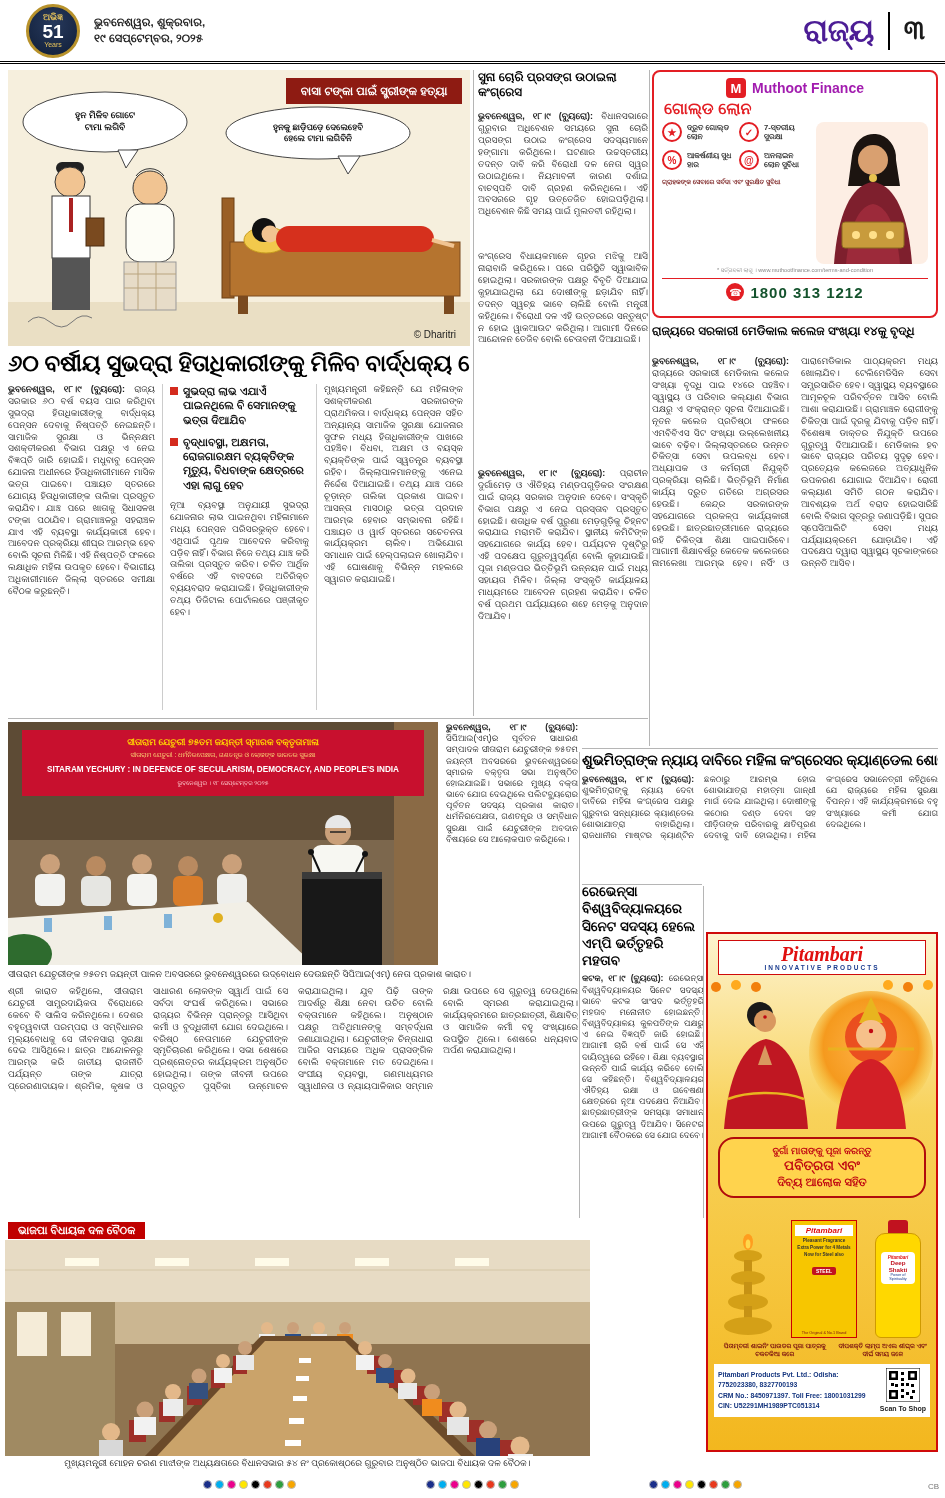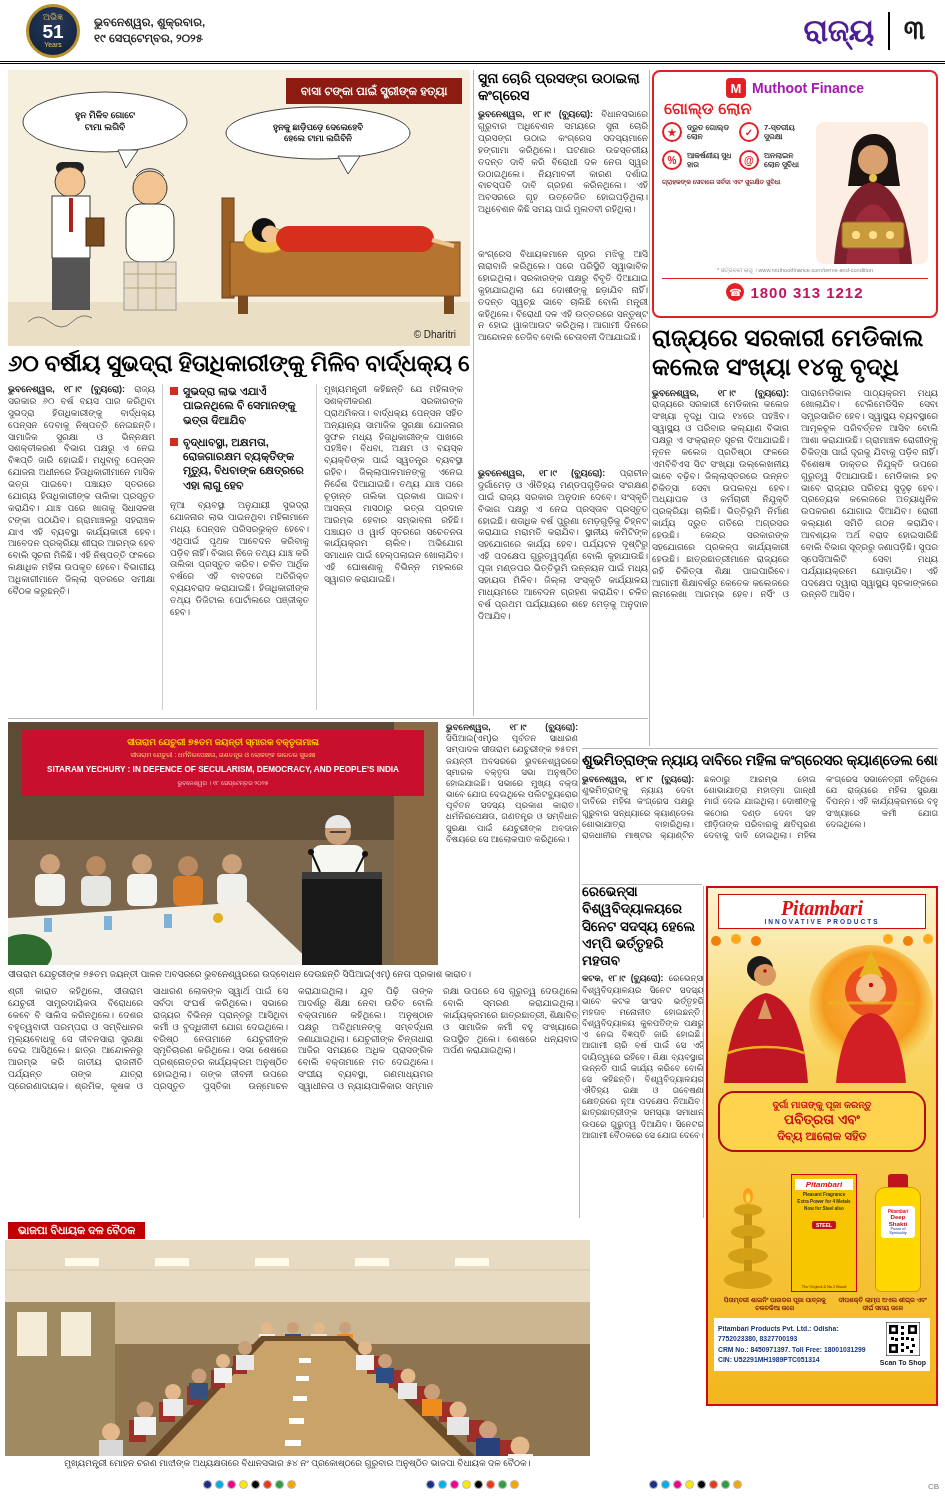--- a/index.html
+++ b/index.html
@@ -6,61 +6,61 @@
   html,body{background:#fff}
   .page{position:relative;width:945px;height:1498px;background:#fff;overflow:hidden;
         font-family:"Liberation Sans",sans-serif;color:#1a1a1a}
   svg{font-family:"Liberation Sans",sans-serif}
   .abs{position:absolute}
 
   
   .masthead{left:0;top:0;width:945px;height:64px;display:flex;align-items:center;border-bottom:3px double #000}
   .logo{width:54px;height:54px;border-radius:50%;background:radial-gradient(circle at 50% 35%,#27395c,#101e38);
         border:3px solid #b8922b;margin-left:26px;display:flex;flex-direction:column;align-items:center;justify-content:center;line-height:1}
-  .logo .l1{color:#e7c35a;font-size:9px;font-weight:normal}
+  .logo .l1{color:#e7c35a;font-size:9px;font-weight:bold}
   .logo .l2{color:#fff;font-size:19px;font-weight:bold}
   .logo .l3{color:#e7c35a;font-size:7px}
   .mh-date{margin-left:14px;font-size:11.5px;font-weight:bold;color:#222;line-height:1.35}
   .mh-right{margin-left:auto;margin-right:20px;display:flex;align-items:center}
   .mh-section{font-size:31px;font-weight:bold;color:#4c1d95;letter-spacing:-0.5px}
   .mh-vbar{width:2px;height:38px;background:#000;margin:0 14px}
   .mh-page{font-size:27px;font-weight:bold}
 
   
   .bt{font-size:9px;line-height:1.32;text-align:justify;overflow:hidden;color:#222}
   .bt-s{font-size:8.6px;line-height:1.3;text-align:justify;overflow:hidden;color:#222}
   .dl{font-weight:bold}
   .hl{font-weight:bold;color:#000}
   .vrule{width:1px;background:#b5b5b5}
   .hrule{height:1px;background:#b5b5b5}
 
   .suna{left:478px;top:70px;width:170px;height:394px;overflow:hidden}
-  .suna .hl{font-size:14px;line-height:1.22;margin-bottom:5px}
+  .suna .hl{font-size:12px;line-height:1.22;margin-bottom:12px}
   .qbox{border:1.5px solid #8e8e8e;margin:5px 1px;padding:7px 3px;text-align:center;line-height:1.3}
   .qbox .q1{display:block;color:#8e1b12;font-weight:bold;font-size:11.5px}
   .qbox .q2{display:block;color:#16408a;font-weight:bold;font-size:11.5px}
 
   .muthoot{left:652px;top:70px;width:286px;height:248px;border:2px solid #e31e24;border-radius:8px;background:#fff;padding:6px 8px;overflow:hidden}
   .mu-logo-row{display:flex;align-items:center;justify-content:center;gap:6px}
   .mu-m{width:20px;height:20px;background:#e31e24;color:#fff;font-we;font-weight:bold;font-size:13px;display:flex;align-items:center;justify-content:center;border-radius:4px}
   .mu-brand{font-size:14px;font-weight:bold;color:#a21caf}
   .mu-product{color:#e31e24;font-weight:bold;font-size:16px;margin:2px 0 4px 2px}
   .mu-row{display:flex;gap:6px}
   .mu-feats{flex:1;display:grid;grid-template-columns:1fr 1fr;gap:8px 6px;align-content:start}
   .feat{display:flex;align-items:center;gap:5px}
   .feat .fi{flex:0 0 20px;width:20px;height:20px;border:2px solid #e31e24;color:#e31e24;border-radius:50%;
             display:flex;align-items:center;justify-content:center;font-size:10px;font-weight:bold}
   .feat .fl{font-size:7.6px;font-weight:bold;color:#333;line-height:1.25}
   .mu-fine{font-size:5.6px;color:#888;text-align:center;margin-top:3px}
   .mu-phone{display:flex;align-items:center;justify-content:center;gap:6px;border-top:1.5px solid #e31e24;margin-top:4px;padding-top:4px}
   .mu-phone .pi{width:18px;height:18px;border-radius:50%;background:#e31e24;color:#fff;display:flex;align-items:center;justify-content:center;font-size:10px}
-  .mu-phone .pn{font-size:15px;font-weight:bold;color:#be185d;letter-spacing:1px}
+  .mu-phone .pn{font-size:15px;font-weight:bold;color:#14532d;letter-spacing:1px}
 
   .medical{left:652px;top:324px;width:286px;height:422px;overflow:hidden}
-  .medical .hl{font-size:24px;line-height:1.2;margin-bottom:6px}
+  .medical .hl{font-size:12px;line-height:1.2;margin-bottom:18px}
   .cols2{column-count:2;column-gap:12px;height:364px}
 
   .pension{left:8px;top:350px;width:462px;height:366px;overflow:hidden}
   .pension .hl{font-size:23px;white-space:nowrap;overflow:hidden;margin-bottom:7px;letter-spacing:-0.3px}
   .pen-row{display:flex;gap:0}
   .pen-col{width:154px;height:326px;overflow:hidden;padding:0 7px}
   .pen-col:first-child{padding-left:0}
   .pen-col + .pen-col{border-left:1px solid #ccc}
   .bullet{display:flex;gap:5px;margin-bottom:8px}
   .bullet .sq{flex:0 0 8px;width:8px;height:8px;background:#d42b1e;margin-top:3px}
@@ -77,21 +77,21 @@
   .y-body{column-count:4;column-gap:10px;height:196px}
 
   .shubha{left:582px;top:752px;width:356px;height:130px;overflow:hidden}
   .shubha .hl{font-size:14.5px;white-space:nowrap;overflow:hidden;margin-bottom:5px;letter-spacing:-0.3px}
   .cols3{column-count:3;column-gap:10px;height:102px}
 
   .revenshaw{left:582px;top:883px;width:122px;height:330px;overflow:hidden}
   .revenshaw .hl{font-size:13.5px;line-height:1.28;margin-bottom:4px}
 
   
-  .pitambari{left:706px;top:886px;width:232px;height:520px;border:2px solid #cf0a0a;
+  .pitambari{left:706px;top:932px;width:232px;height:520px;border:2px solid #cf0a0a;
              background:linear-gradient(180deg,#fdf3cf 0%,#f8d25a 35%,#f3b71e 100%);overflow:hidden}
   .pt-head{background:#fff;border:1.5px solid #cf0a0a;margin:6px 10px 4px;padding:3px 0;text-align:center}
   .pt-brand{color:#e01010;font-weight:bold;font-style:italic;font-size:20px;font-family:"Liberation Serif",serif;line-height:1}
   .pt-sub{color:#1a3c8f;font-size:6.5px;letter-spacing:2px;font-weight:bold}
   .pt-ribbon{margin:4px 10px;background:#ffd34d;border:2px solid #b10c0c;border-radius:16px;padding:6px 2px;text-align:center;color:#c00812;font-weight:bold;line-height:1.3}
   .pt-ribbon .r1{font-size:9.5px;display:block}
   .pt-ribbon .r2{font-size:13.5px;display:block}
   .pt-ribbon .r3{font-size:11.5px;display:block}
   .pt-products{display:flex;align-items:flex-end;justify-content:space-around;padding:2px 6px;height:138px}
   .pt-pack{width:66px;height:118px;background:#f7c600;border:1px solid #c00;position:relative;text-align:center;overflow:hidden}

